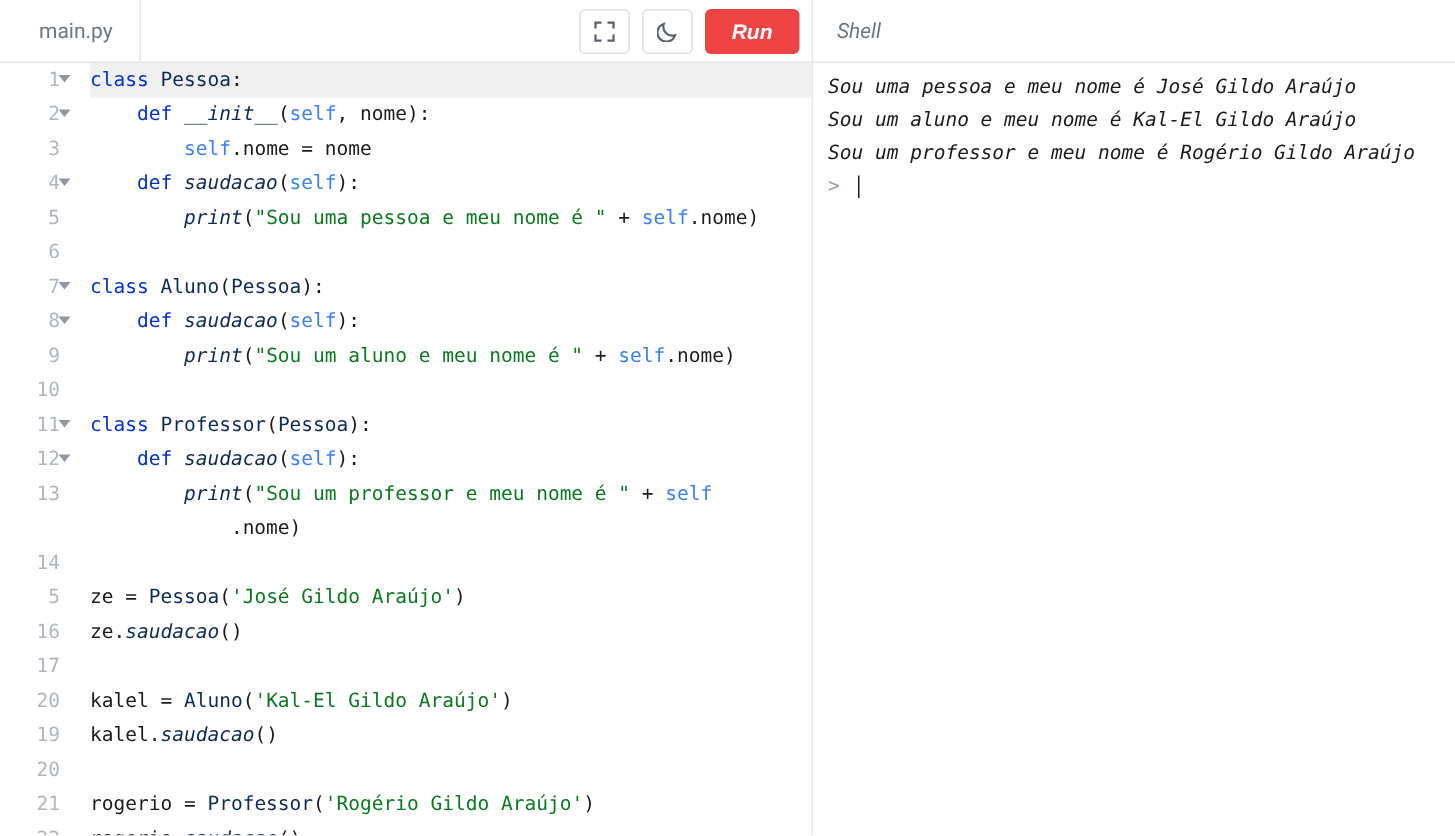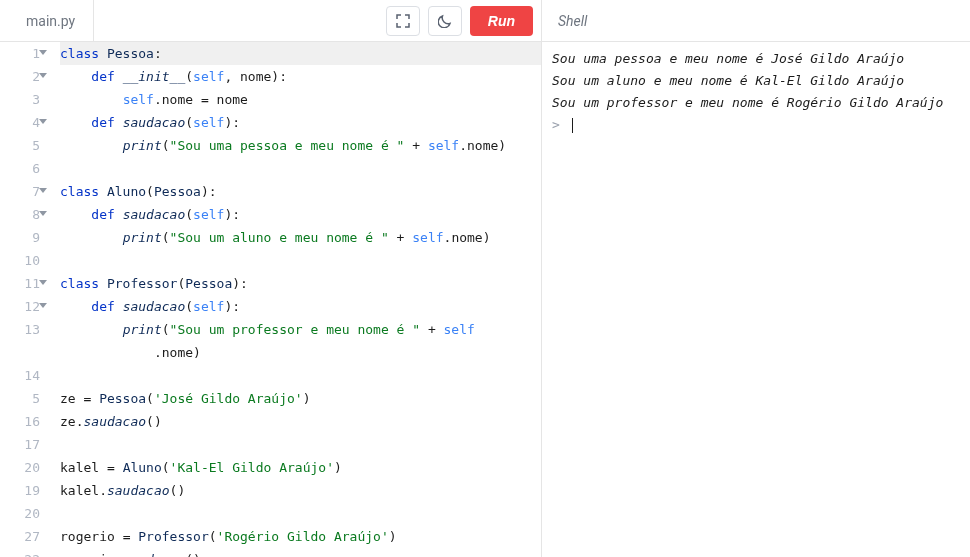--- a/index.html
+++ b/index.html
@@ -178,21 +178,21 @@
           <div class="ln fold">12</div>
           <div class="ln">13</div>
           <div class="ln"></div>
           <div class="ln">14</div>
           <div class="ln">5</div>
           <div class="ln">16</div>
           <div class="ln">17</div>
           <div class="ln">20</div>
           <div class="ln">19</div>
           <div class="ln">20</div>
-          <div class="ln">27</div>
+          <div class="ln">21</div>
           <div class="ln">22</div>
         </div>
       <div class="code" id="code"><div class="row active"><span class="tok-kw">class</span><span> </span><span class="tok-cls">Pessoa</span><span class="tok-punct">:</span></div><div class="row"><span>    </span><span class="tok-kw">def</span><span> </span><span class="tok-fn">__init__</span><span class="tok-punct">(</span><span class="tok-self">self</span><span class="tok-punct">,</span><span> </span><span>nome</span><span class="tok-punct">)</span><span class="tok-punct">:</span></div><div class="row"><span>        </span><span class="tok-self">self</span><span class="tok-punct">.</span><span>nome</span><span> </span><span class="tok-op">=</span><span> </span><span>nome</span></div><div class="row"><span>    </span><span class="tok-kw">def</span><span> </span><span class="tok-fn">saudacao</span><span class="tok-punct">(</span><span class="tok-self">self</span><span class="tok-punct">)</span><span class="tok-punct">:</span></div><div class="row"><span>        </span><span class="tok-fn">print</span><span class="tok-punct">(</span><span class="tok-str">"Sou uma pessoa e meu nome é "</span><span> </span><span class="tok-op">+</span><span> </span><span class="tok-self">self</span><span class="tok-punct">.</span><span>nome</span><span class="tok-punct">)</span></div><div class="row">&nbsp;</div><div class="row"><span class="tok-kw">class</span><span> </span><span class="tok-cls">Aluno</span><span class="tok-punct">(</span><span class="tok-cls">Pessoa</span><span class="tok-punct">)</span><span class="tok-punct">:</span></div><div class="row"><span>    </span><span class="tok-kw">def</span><span> </span><span class="tok-fn">saudacao</span><span class="tok-punct">(</span><span class="tok-self">self</span><span class="tok-punct">)</span><span class="tok-punct">:</span></div><div class="row"><span>        </span><span class="tok-fn">print</span><span class="tok-punct">(</span><span class="tok-str">"Sou um aluno e meu nome é "</span><span> </span><span class="tok-op">+</span><span> </span><span class="tok-self">self</span><span class="tok-punct">.</span><span>nome</span><span class="tok-punct">)</span></div><div class="row">&nbsp;</div><div class="row"><span class="tok-kw">class</span><span> </span><span class="tok-cls">Professor</span><span class="tok-punct">(</span><span class="tok-cls">Pessoa</span><span class="tok-punct">)</span><span class="tok-punct">:</span></div><div class="row"><span>    </span><span class="tok-kw">def</span><span> </span><span class="tok-fn">saudacao</span><span class="tok-punct">(</span><span class="tok-self">self</span><span class="tok-punct">)</span><span class="tok-punct">:</span></div><div class="row"><span>        </span><span class="tok-fn">print</span><span class="tok-punct">(</span><span class="tok-str">"Sou um professor e meu nome é "</span><span> </span><span class="tok-op">+</span><span> </span><span class="tok-self">self</span></div><div class="row"><span>            </span><span class="tok-punct">.</span><span>nome</span><span class="tok-punct">)</span></div><div class="row">&nbsp;</div><div class="row"><span>ze</span><span> </span><span class="tok-op">=</span><span> </span><span class="tok-cls">Pessoa</span><span class="tok-punct">(</span><span class="tok-str">'José Gildo Araújo'</span><span class="tok-punct">)</span></div><div class="row"><span>ze</span><span class="tok-punct">.</span><span class="tok-fn">saudacao</span><span class="tok-punct">(</span><span class="tok-punct">)</span></div><div class="row">&nbsp;</div><div class="row"><span>kalel</span><span> </span><span class="tok-op">=</span><span> </span><span class="tok-cls">Aluno</span><span class="tok-punct">(</span><span class="tok-str">'Kal-El Gildo Araújo'</span><span class="tok-punct">)</span></div><div class="row"><span>kalel</span><span class="tok-punct">.</span><span class="tok-fn">saudacao</span><span class="tok-punct">(</span><span class="tok-punct">)</span></div><div class="row">&nbsp;</div><div class="row"><span>rogerio</span><span> </span><span class="tok-op">=</span><span> </span><span class="tok-cls">Professor</span><span class="tok-punct">(</span><span class="tok-str">'Rogério Gildo Araújo'</span><span class="tok-punct">)</span></div><div class="row"><span>rogerio</span><span class="tok-punct">.</span><span class="tok-fn">saudacao</span><span class="tok-punct">(</span><span class="tok-punct">)</span></div></div>
     </div>
   </div>
   <div class="right-pane">
     <div class="shell-header">Shell</div>
     <div class="shell-body" id="shell"><div>Sou uma pessoa e meu nome é José Gildo Araújo</div><div>Sou um aluno e meu nome é Kal-El Gildo Araújo</div><div>Sou um professor e meu nome é Rogério Gildo Araújo</div><div><span class="prompt">&gt; </span><span class="cursor"></span></div></div>
   </div>
 </div>

